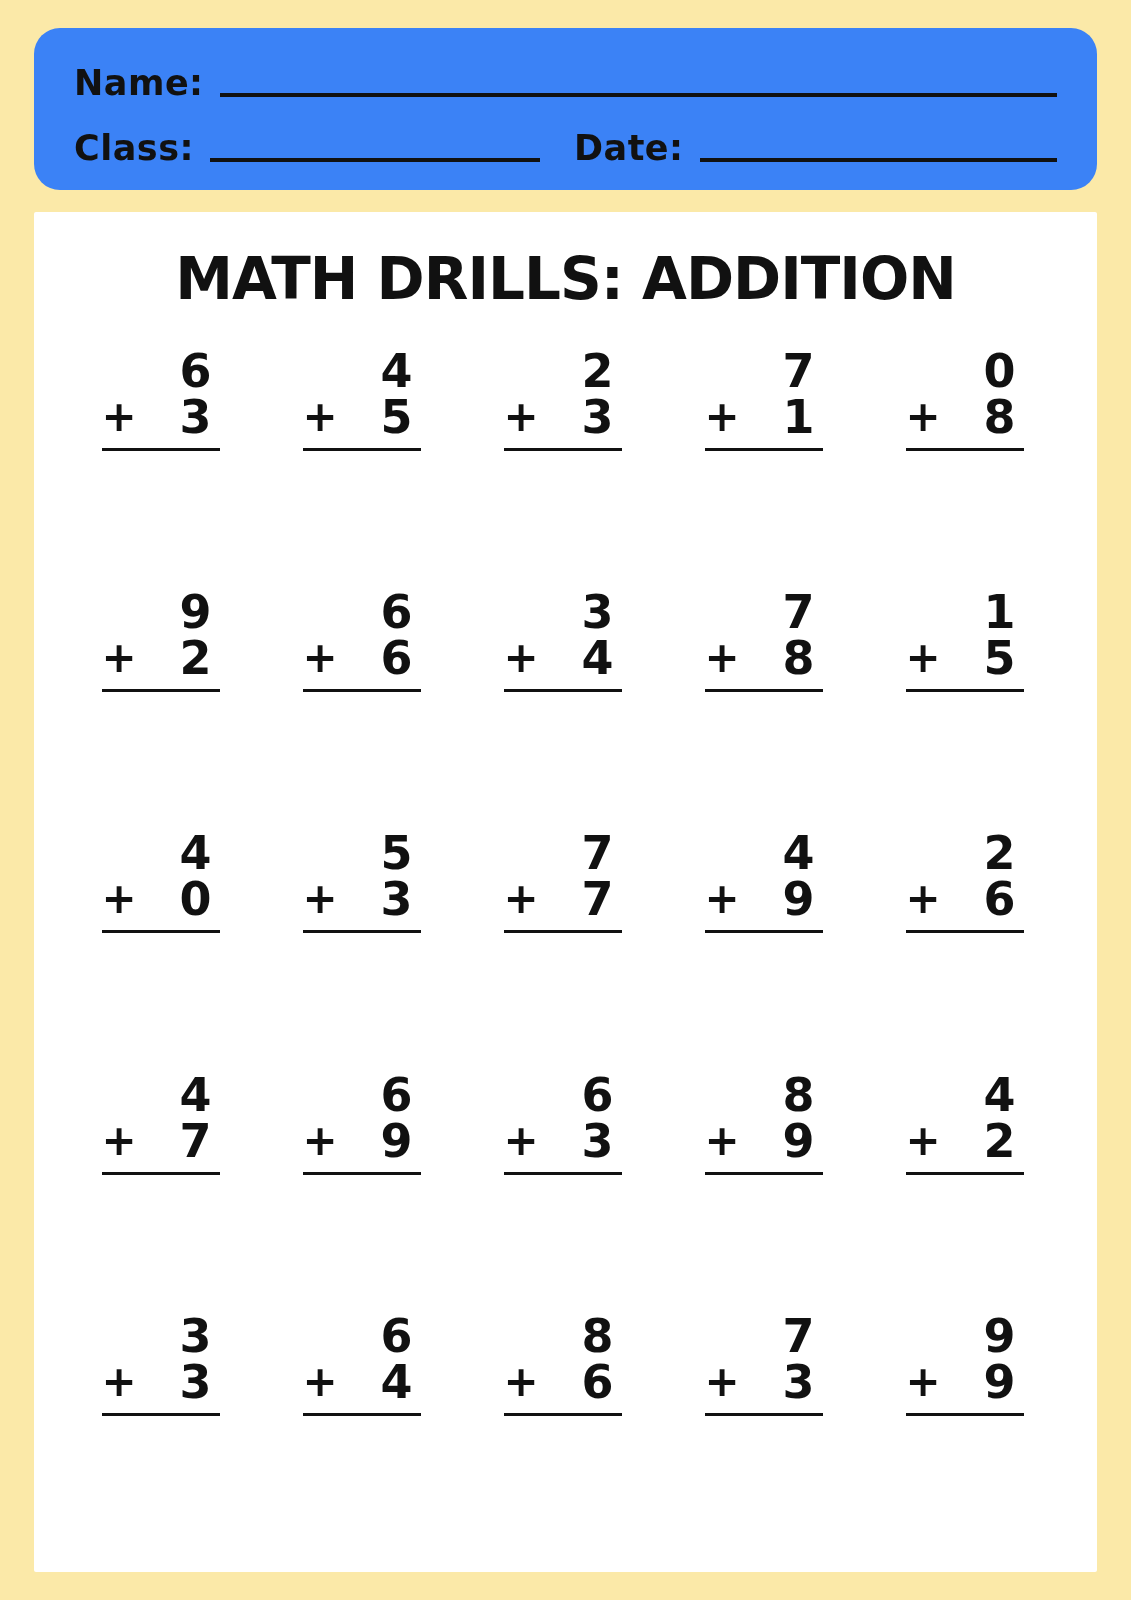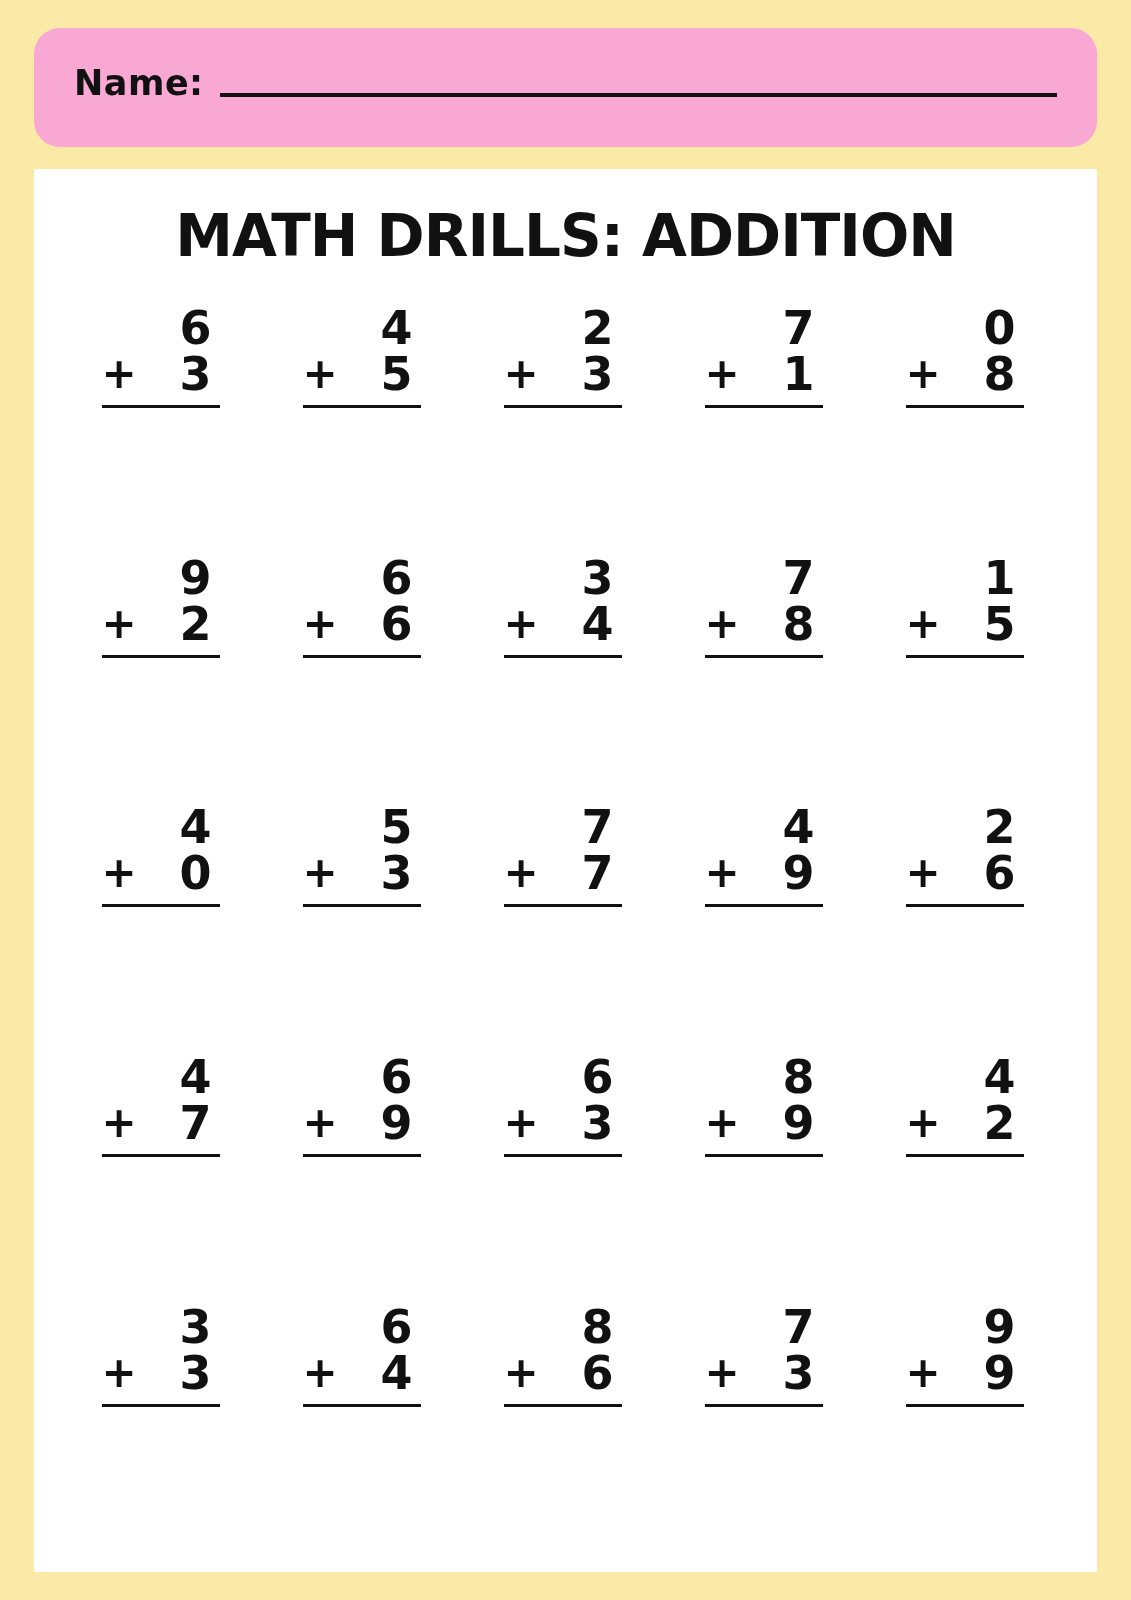--- a/index.html
+++ b/index.html
@@ -18,23 +18,23 @@
     width: 1131px;
     height: 1600px;
     box-sizing: border-box;
     padding: 28px 34px;
     display: flex;
     flex-direction: column;
     gap: 22px;
   }
   
   .header-card {
-    background: #f9a8d4;
+    background: #3b82f6;
     border-radius: 26px;
-    padding: 38px 40px 44px 40px;
+    padding: 38px 40px 22px 40px;
     box-sizing: border-box;
     flex: 0 0 auto;
     text-align: right;
   }
   .field-row {
     display: flex;
     align-items: flex-end;
     margin-bottom: 28px;
   }
   .field-row:last-child {
@@ -133,20 +133,27 @@
 </head>
 <body>
 
 <div class="page">
 
   <div class="header-card">
     <div class="field-row">
       <span class="field-label">Name:</span>
       <span class="field-line line-name"></span>
     </div>
+    <div class="field-row">
+      <span class="field-label">Class:</span>
+      <span class="field-line line-class"></span>
+      <span class="spacer-gap"></span>
+      <span class="field-label">Date:</span>
+      <span class="field-line line-date"></span>
+    </div>
   </div>
 
   <div class="main-card">
     <div class="title">MATH DRILLS: ADDITION</div>
     <div class="grid">
 
       <div class="problem">
           <div class="problem-inner">
         <div class="prob-top">
               <span class="plus blank">+</span>

